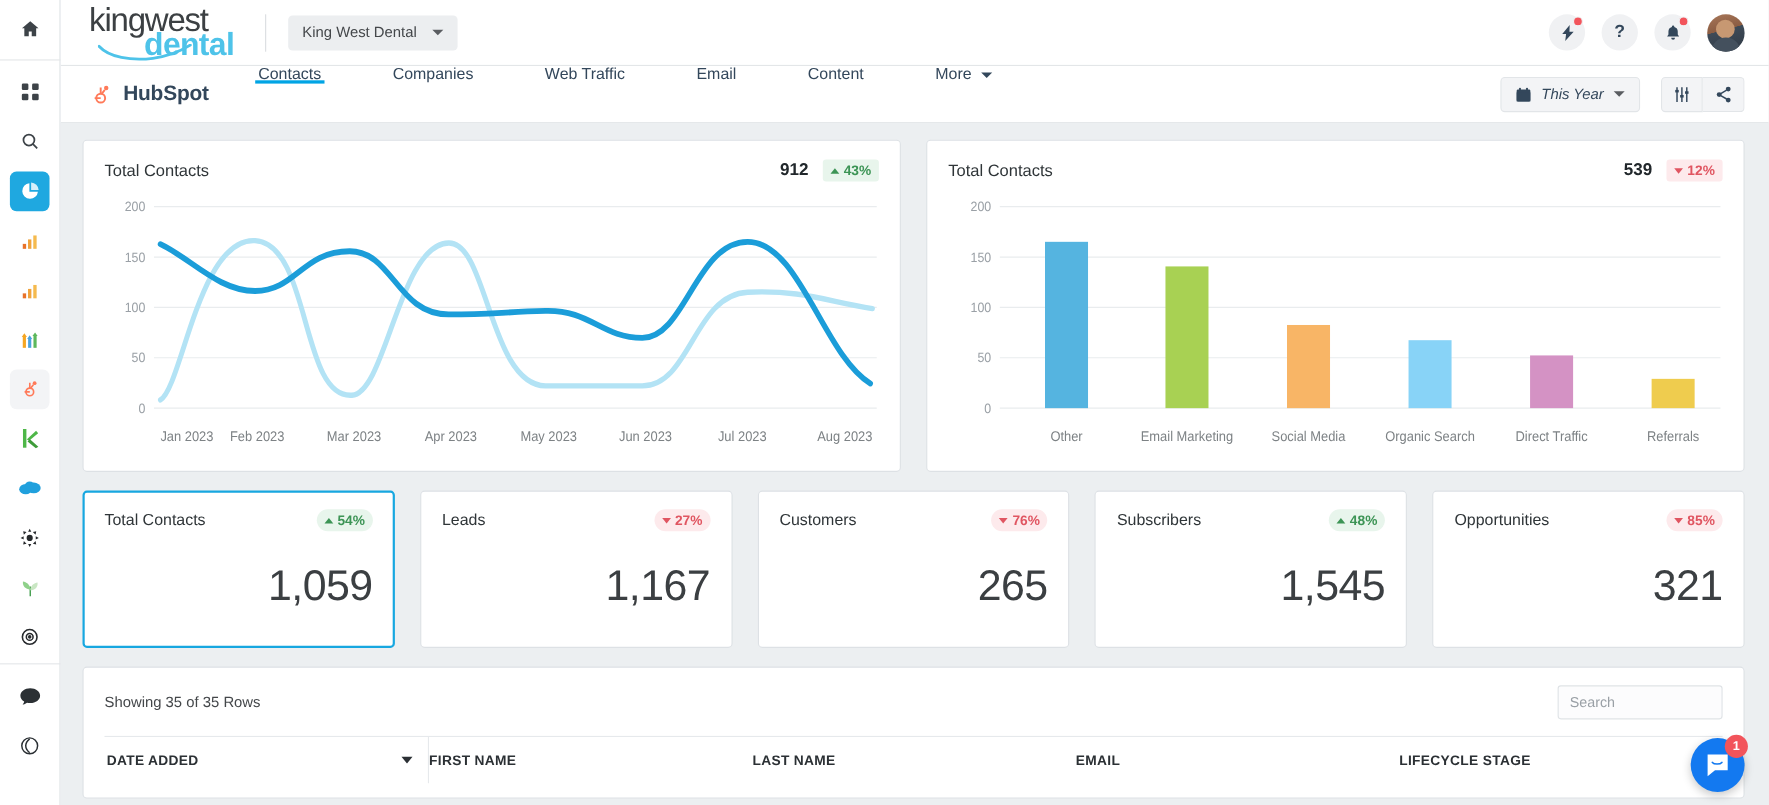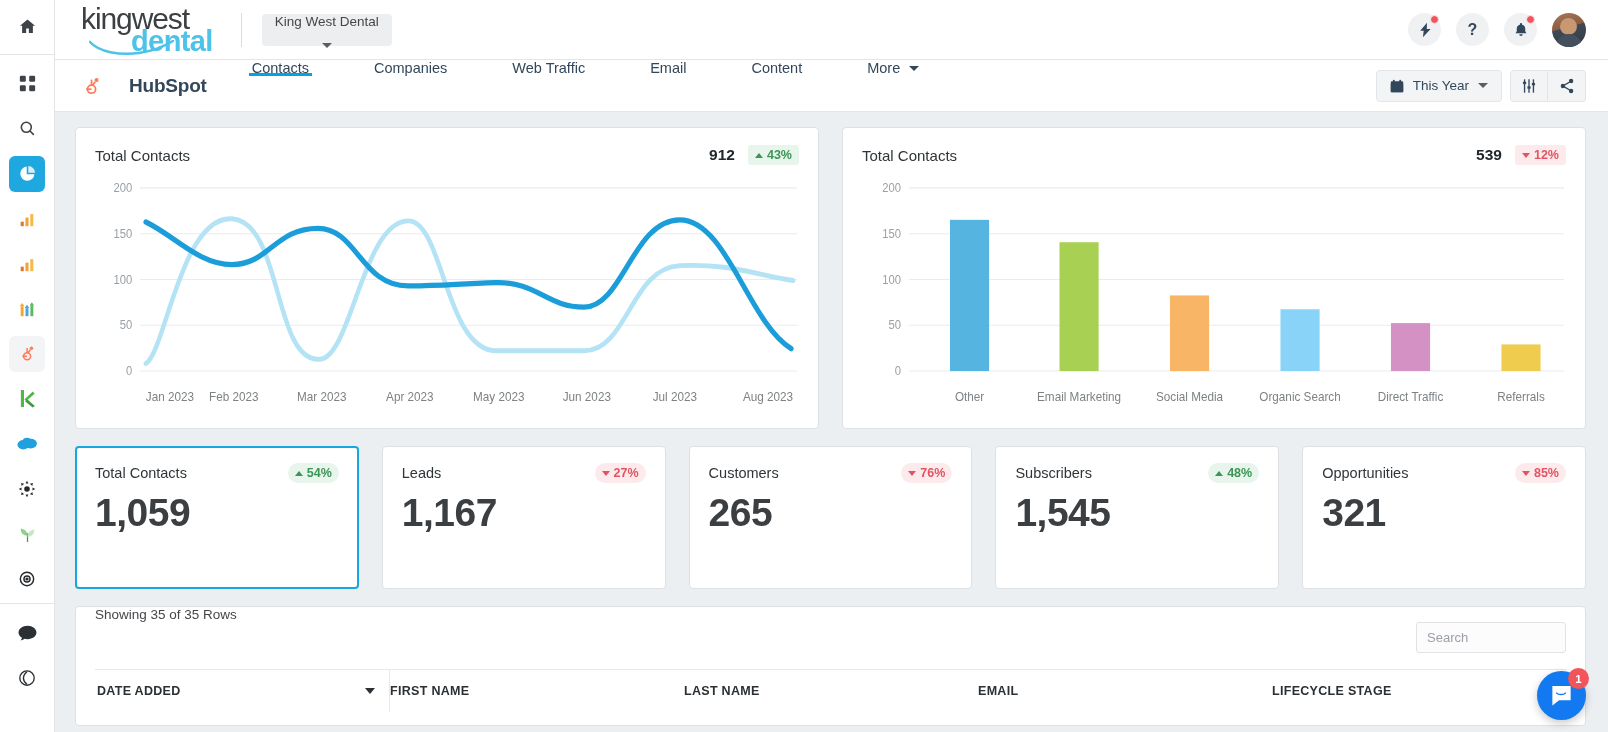--- a/index.html
+++ b/index.html
@@ -38,21 +38,21 @@
     height: 60px; background: #fff; border-bottom: 1px solid #e3e6e8;
     display: flex; align-items: center; padding: 0 22px 0 26px; flex: 0 0 60px;
   }
   .logo { display: flex; flex-direction: column; line-height: 1; position: relative; }
   .logo-top { font-size: 30px; color: #3c4043; letter-spacing: -1.1px; font-weight: 400; }
   .logo-bot { font-size: 29px; color: #4ec3e9; letter-spacing: -0.6px; margin-left: 50px; margin-top: -7px; font-weight: 700;}
   .logo-swoosh { position: absolute; left: 8px; bottom: 0px; }
   .vline { width: 1px; height: 34px; background: #dadde0; margin: 0 20px 0 28px; }
   .acct-select {
     height: 32px; background: #eceef0; border-radius: 4px; display: flex; align-items: center;
-    gap: 14px; padding: 0 13px; cursor: pointer; flex-direction: column;
+    gap: 14px; padding: 0 13px; cursor: pointer;
   }
   .acct-select span { font-size: 13.5px; color: #44474a; }
   .caret { width: 0; height: 0; border-left: 5px solid transparent; border-right: 5px solid transparent; border-top: 5.5px solid #5a5d61; }
   .brand-right { margin-left: auto; display: flex; align-items: center; gap: 15px; }
   .circ-btn {
     width: 33px; height: 33px; border-radius: 50%; background: #f0f1f3;
     display: flex; align-items: center; justify-content: center; position: relative; cursor: pointer;
   }
   .reddot { position: absolute; top: 2px; right: 2px; width: 9px; height: 9px; border-radius: 50%; background: #f2545b; border: 1.5px solid #f0f1f3; }
   .avatar {
@@ -61,32 +61,32 @@
     position: relative;
   }
   .avatar::before { content:""; position:absolute; width:17px; height:17px; border-radius:50%; background:#c79872; left:8px; top:5px; }
   .avatar::after { content:""; position:absolute; width:26px; height:13px; border-radius:13px 13px 0 0; background:#44505d; left:4px; bottom:0; }
 
   
   .navbar {
     height: 52px; background: #fff; border-bottom: 1px solid #e3e6e8;
     display: flex; align-items: stretch; padding: 0 22px 0 26px; flex: 0 0 52px;
   }
-  .hs-brand { display: flex; align-items: center; gap: 26px; margin-right: 26px; }
+  .hs-brand { display: flex; align-items: center; gap: 9px; margin-right: 26px; }
   .hs-name { font-size: 19px; font-weight: bold; color: #33475b; letter-spacing: -0.2px; }
   .navtabs { display: flex; align-items: flex-start; gap: 27px; }
   .navtab {
     display: flex; align-items: center; padding: 0 19px; font-size: 14.5px; color: #33475b;
     cursor: pointer; position: relative; white-space: nowrap;
   }
   .navtab.active::after {
     content: ""; position: absolute; left: 16px; right: 16px; bottom: 0; height: 3px; background: #00a4e4;
   }
   .navtab .caret { margin-left: 9px; border-top-color: #33475b; }
-  .nav-right { margin-left: auto; display: flex; align-items: center; gap: 8px; }
+  .nav-right { margin-left: auto; display: flex; align-items: center; gap: 19px; font-style: italic; }
   .pill-btn {
     height: 32px; background: #f3f4f6; border: 1px solid #e2e5e8; border-radius: 4px;
     display: flex; align-items: center; gap: 9px; padding: 0 13px; cursor: pointer; font-size: 13.5px; color: #33475b;
   }
   .sq-group { display: flex; }
   .sq-btn {
     width: 38px; height: 32px; background: #f3f4f6; border: 1px solid #e2e5e8;
     display: flex; align-items: center; justify-content: center; cursor: pointer;
   }
   .sq-btn:first-child { border-radius: 4px 0 0 4px; }
@@ -113,25 +113,25 @@
   
   .row-kpi { display: flex; gap: 23px; margin-top: 17px; }
   .kpi {
     flex: 1; height: 143px; background: #fff; border: 1px solid #dde1e5; border-radius: 4px;
     padding: 16px 19px 0 19px; cursor: pointer; min-width: 0;
   }
   .kpi.selected { border: 2px solid #17a7e0; padding: 15px 18px 0 18px; }
   .kpi-head { display: flex; align-items: center; }
   .kpi-label { font-size: 14.5px; color: #2f3538; }
   .kpi-badge { margin-left: auto; border-radius: 10px; }
-  .kpi-val { text-align: left; font-size: 39px; font-weight: bold; color: #3b3f42; margin-top: 8px; letter-spacing: -0.5px; }
+  .kpi-val { text-align: right; font-size: 39px; font-weight: normal; color: #3b3f42; margin-top: 28px; letter-spacing: -0.5px; }
 
   
   .table-card { margin-top: 17px; background: #fff; border: 1px solid #dde1e5; border-radius: 4px; padding: 0 19px; height: 120px; }
-  .table-top { display: flex; align-items: flex-start; height: 62px; flex-direction: column; }
+  .table-top { display: flex; align-items: center; height: 62px; }
   .rows-text { font-size: 13.5px; color: #44474a; }
   .search-box {
     margin-left: auto; width: 150px; height: 31px; border: 1px solid #dfe3e6; border-radius: 3px;
     background: #fcfcfd; padding: 0 10px; font-size: 13px; color: #42474b; outline: none;
   }
   .search-box::placeholder { color: #9aa0a6; }
   .thead { display: flex; border-top: 1px solid #e6e9ec; height: 42px; align-items: center; }
   .th { font-size: 12.5px; font-weight: bold; color: #2b3034; letter-spacing: 0.3px; display: flex; align-items: center; }
   .th.c1 { width: 295px; padding-left: 2px; border-right: 1px solid #e6e9ec; height: 42px; }
   .th.rest { flex: 1; justify-content: flex-start; }

